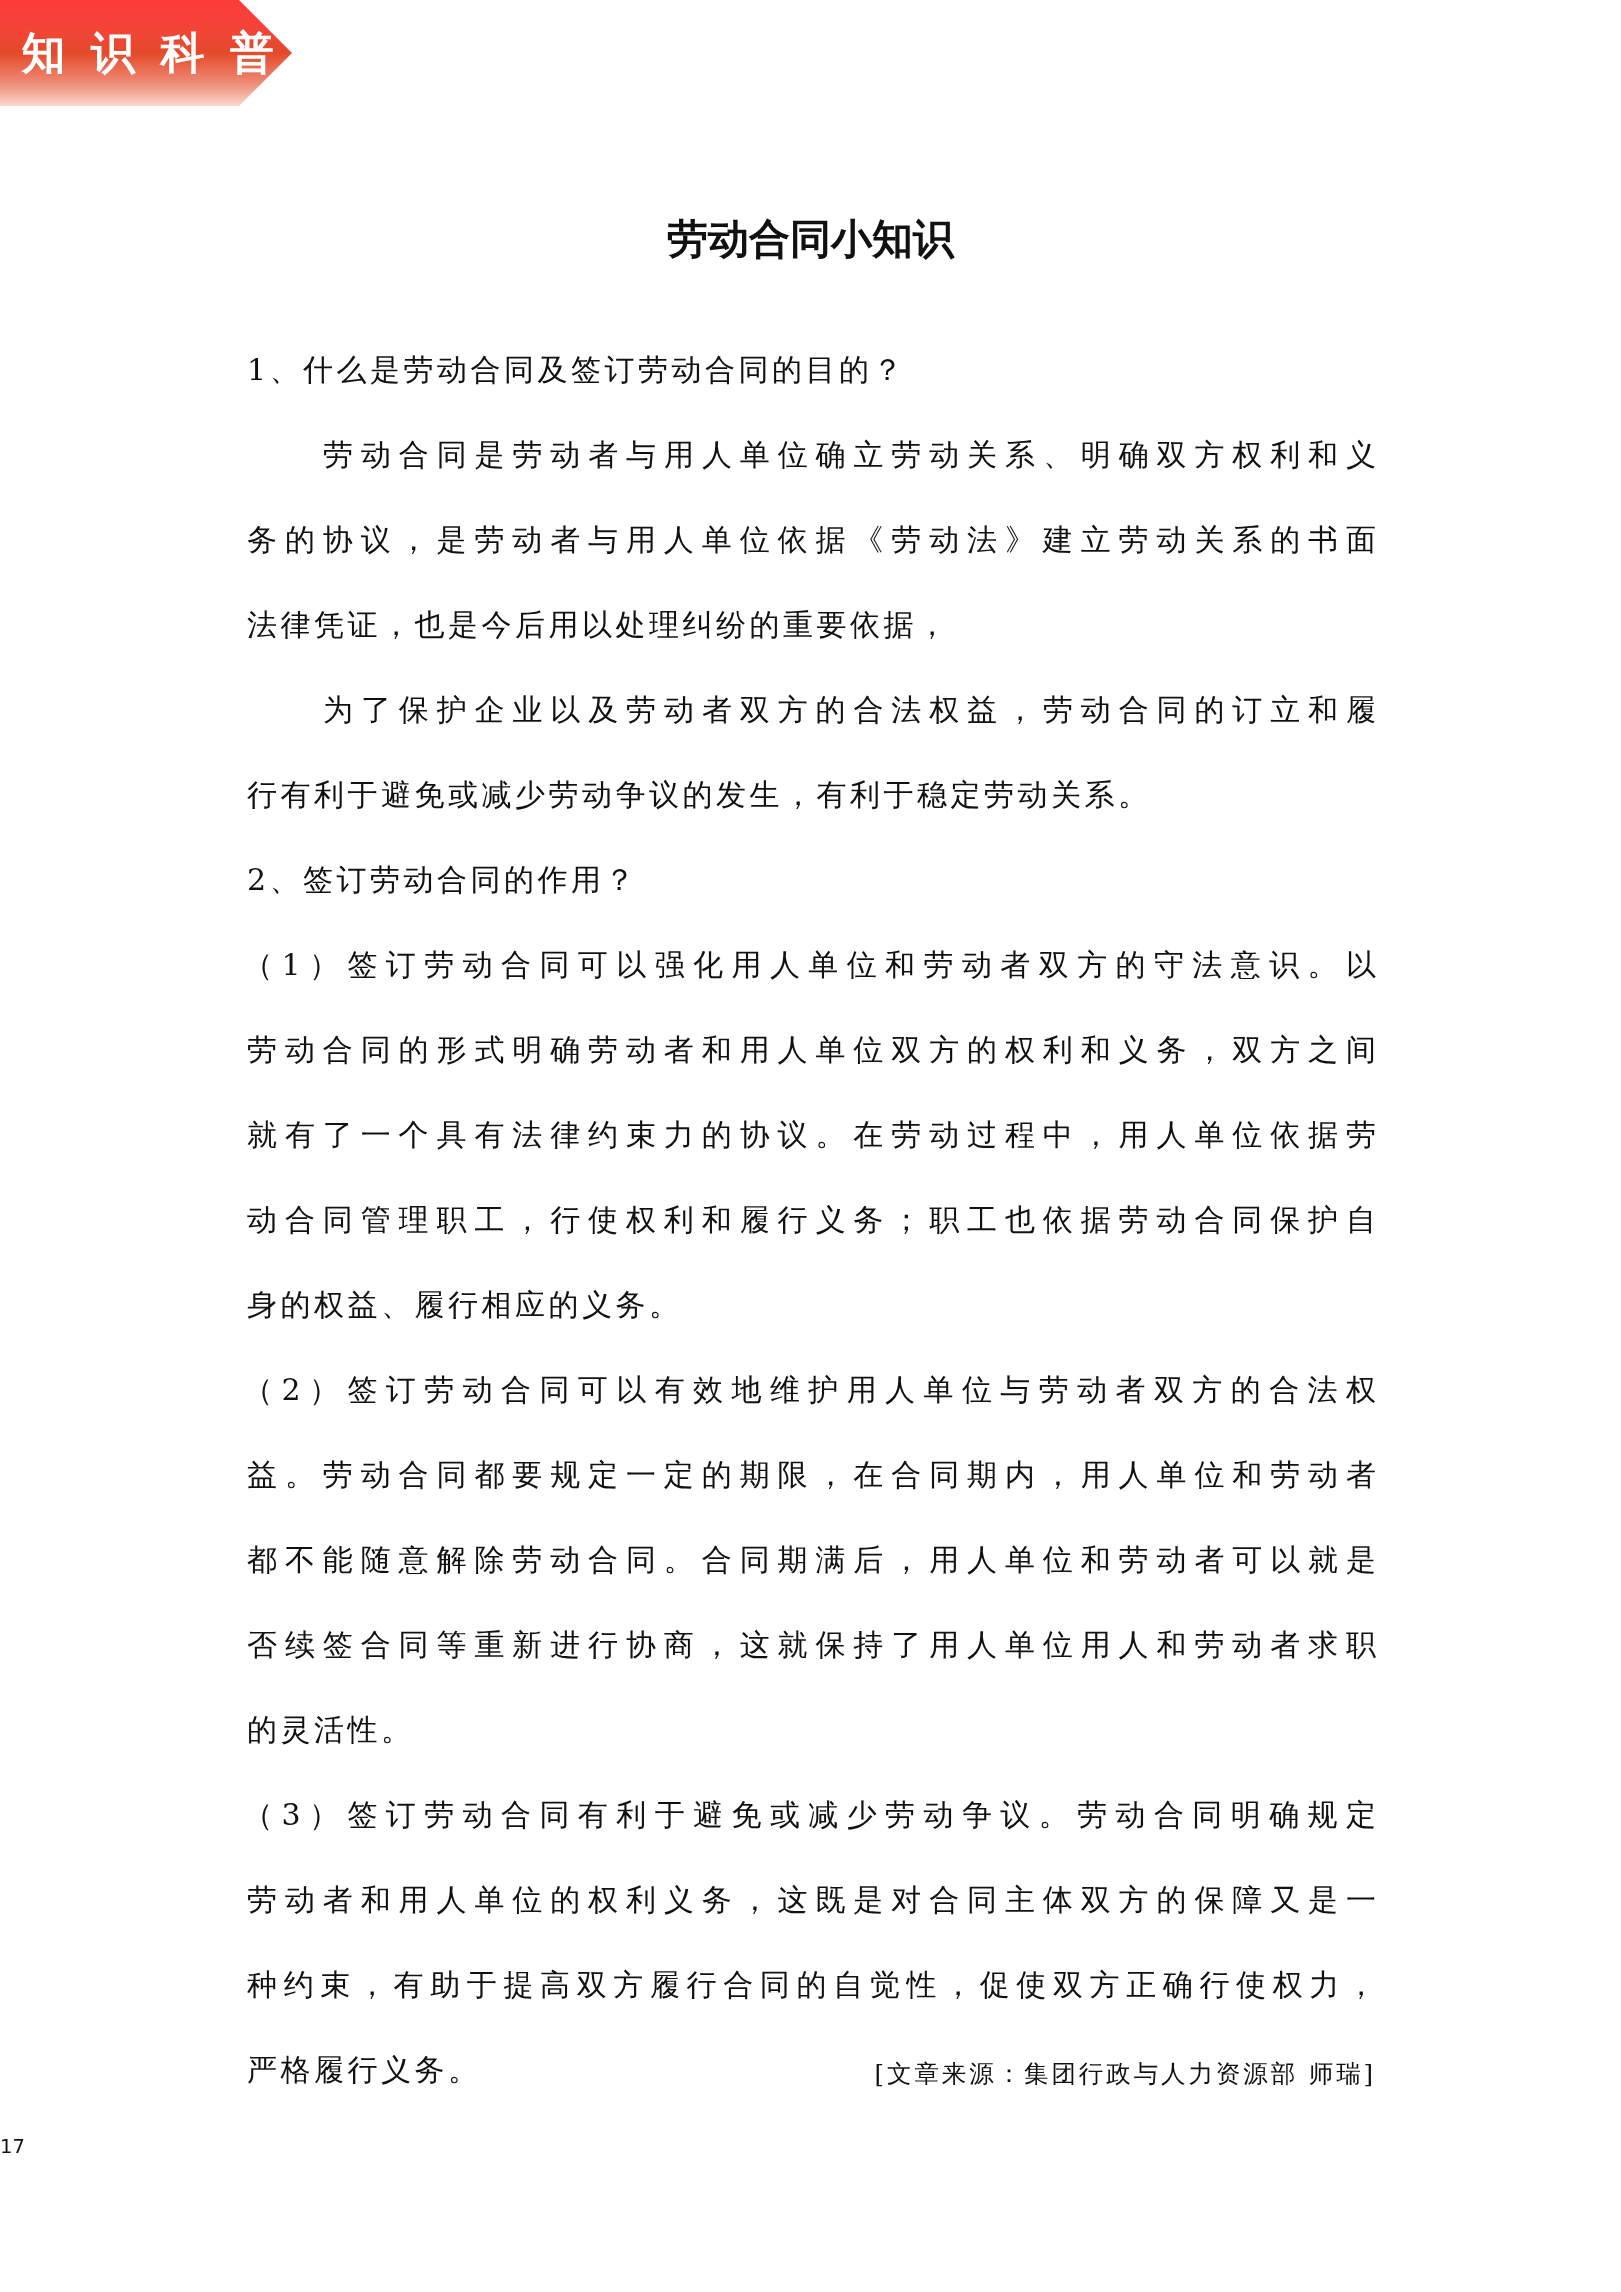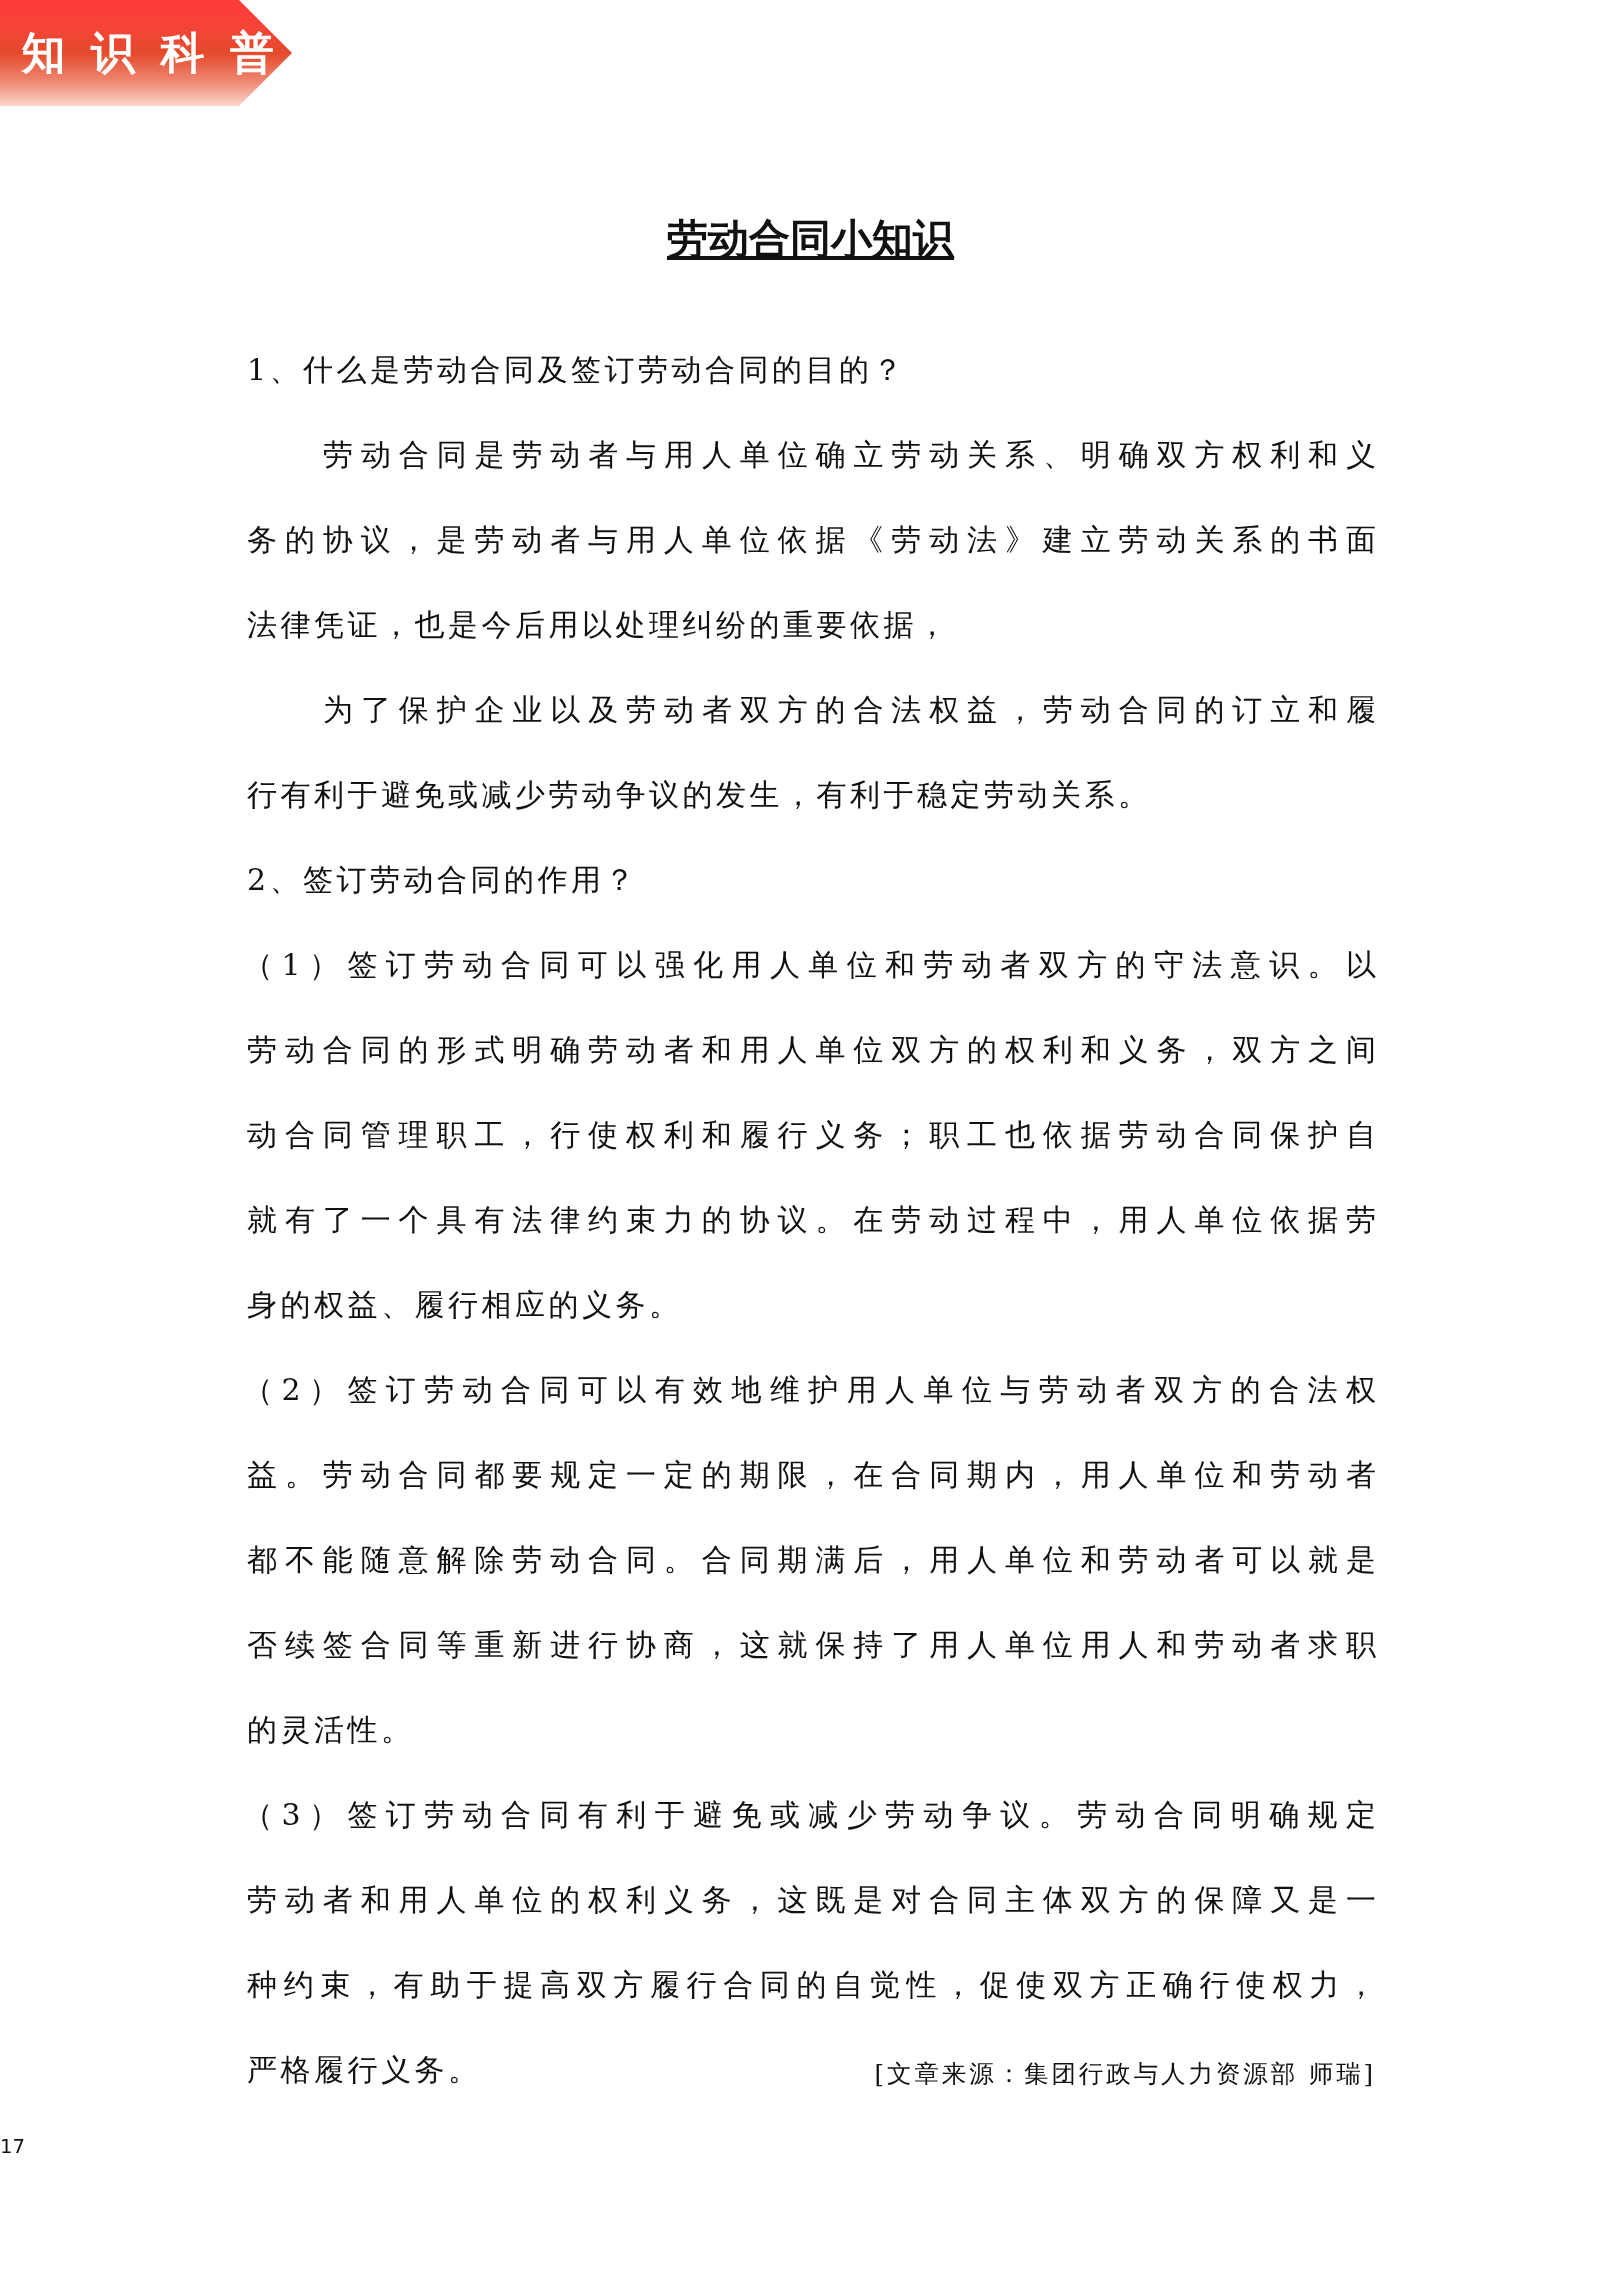--- a/index.html
+++ b/index.html
@@ -92,39 +92,39 @@
     color: #111111;
   }
 </style>
 </head>
 <body>
 
 <div class="banner">
   <span class="banner-label">知识科普</span>
 </div>
 
-<h1 class="title" style="margin:0;text-decoration:underline;">劳动合同小知识</h1>
+<h1 class="title" style="margin:0;">劳动合同小知识</h1>
 
 <div class="body">
 
   <div class="line">1、什么是劳动合同及签订劳动合同的目的？</div>
 
   <div class="line indent justify">劳动合同是劳动者与用人单位确立劳动关系、明确双方权利和义</div>
   <div class="line justify">务的协议，是劳动者与用人单位依据《劳动法》建立劳动关系的书面</div>
   <div class="line">法律凭证，也是今后用以处理纠纷的重要依据，</div>
 
   <div class="line indent justify">为了保护企业以及劳动者双方的合法权益，劳动合同的订立和履</div>
   <div class="line">行有利于避免或减少劳动争议的发生，有利于稳定劳动关系。</div>
 
   <div class="line">2、签订劳动合同的作用？</div>
 
   <div class="line item justify">（1）签订劳动合同可以强化用人单位和劳动者双方的守法意识。以</div>
   <div class="line justify">劳动合同的形式明确劳动者和用人单位双方的权利和义务，双方之间</div>
+  <div class="line justify">就有了一个具有法律约束力的协议。在劳动过程中，用人单位依据劳</div>
   <div class="line justify">动合同管理职工，行使权利和履行义务；职工也依据劳动合同保护自</div>
-  <div class="line justify">就有了一个具有法律约束力的协议。在劳动过程中，用人单位依据劳</div>
   <div class="line">身的权益、履行相应的义务。</div>
 
   <div class="line item justify">（2）签订劳动合同可以有效地维护用人单位与劳动者双方的合法权</div>
   <div class="line justify">益。劳动合同都要规定一定的期限，在合同期内，用人单位和劳动者</div>
   <div class="line justify">都不能随意解除劳动合同。合同期满后，用人单位和劳动者可以就是</div>
   <div class="line justify">否续签合同等重新进行协商，这就保持了用人单位用人和劳动者求职</div>
   <div class="line">的灵活性。</div>
 
   <div class="line item justify">（3）签订劳动合同有利于避免或减少劳动争议。劳动合同明确规定</div>
   <div class="line justify">劳动者和用人单位的权利义务，这既是对合同主体双方的保障又是一</div>

